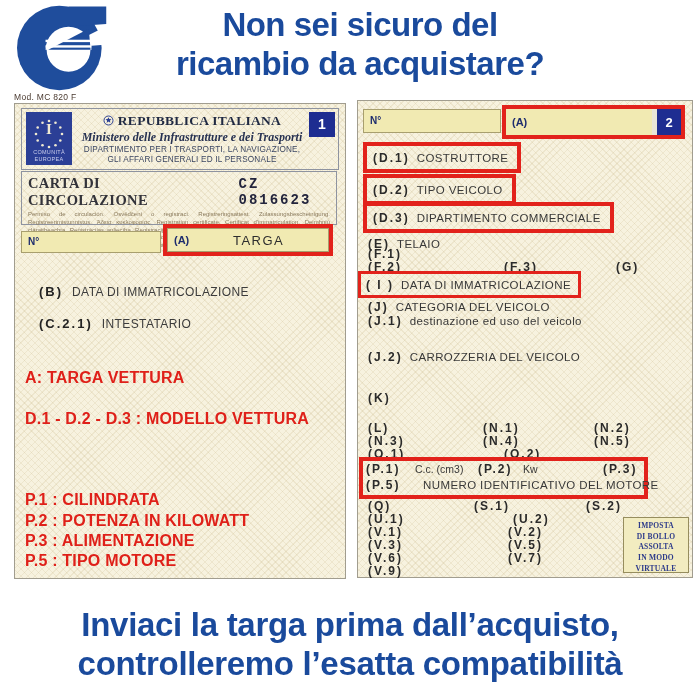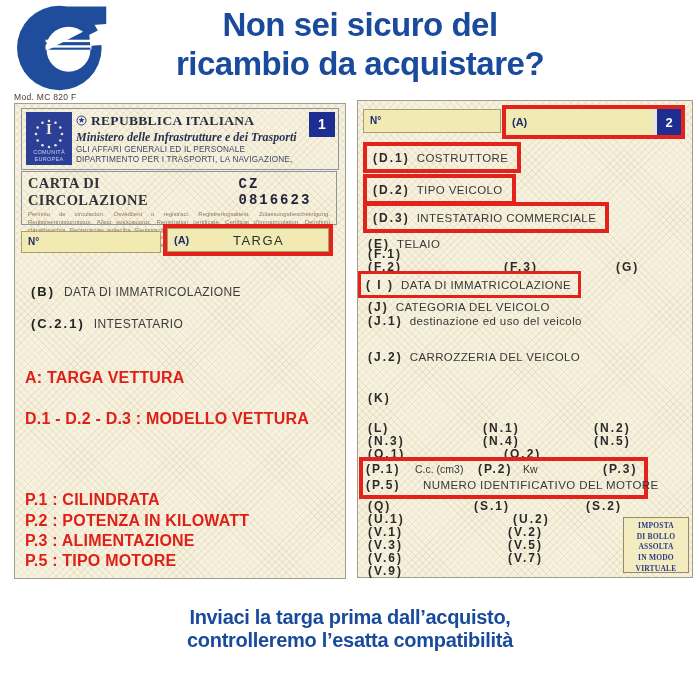--- a/index.html
+++ b/index.html
@@ -4,21 +4,21 @@
 <style>
   html,body{margin:0;padding:0;}
   body{width:700px;height:700px;background:#ffffff;position:relative;overflow:hidden;
        font-family:"Liberation Sans",sans-serif;}
 
   
   .logo{position:absolute;left:14px;top:2px;width:98px;height:92px;}
   .title{position:absolute;left:120px;top:6px;width:480px;text-align:center;
          color:#1a4a9c;font-weight:700;font-size:33px;line-height:1.17;letter-spacing:-.5px;}
   .footer{position:absolute;left:0;top:606px;width:700px;text-align:center;
-          color:#1a4a9c;font-weight:700;font-size:20px;line-height:1.17;letter-spacing:-.3px;}
+          color:#1a4a9c;font-weight:700;font-size:33px;line-height:1.17;letter-spacing:-.3px;}
   .mod{position:absolute;left:14px;top:92px;font-size:8.5px;font-weight:400;color:#4a3a30;letter-spacing:.3px;}
 
   
   .panel{position:absolute;background-color:#f7f2df;border:1px solid #a19d8f;box-sizing:border-box;
          background-image:
            repeating-linear-gradient(45deg, rgba(199,181,133,.20) 0 1px, rgba(0,0,0,0) 1px 5px),
            repeating-linear-gradient(-45deg, rgba(199,181,133,.20) 0 1px, rgba(0,0,0,0) 1px 5px);}
   .panel.left{left:14px;top:103px;width:332px;height:476px;}
   .panel.right{left:357px;top:100px;width:336px;height:478px;}
 
@@ -29,21 +29,21 @@
   
   .hdrbox{position:absolute;left:6px;top:4px;width:316px;height:60px;border:1px solid #8e93a0;}
   .eubox{position:absolute;left:4px;top:3px;width:46px;height:53px;background:#2b3f96;overflow:hidden;}
   .eustars{position:absolute;left:0;top:0;}
   .euletter{position:absolute;left:0;top:9px;width:46px;text-align:center;color:#f0ead2;
             font-family:"Liberation Serif",serif;font-size:15px;font-weight:700;}
   .eucap{position:absolute;left:0;bottom:2px;width:46px;text-align:center;color:#c9cdec;
          font-size:5.5px;line-height:1.3;letter-spacing:.3px;}
   .pagenum{position:absolute;top:3px;right:3px;width:26px;height:25px;background:#1e2d91;color:#ffffff;
            font-weight:700;font-size:14px;text-align:center;line-height:25px;}
-  .hdrtext{position:absolute;left:54px;top:4px;width:232px;}
+  .hdrtext{position:absolute;left:54px;top:4px;width:232px;text-align:center;}
   .republic{font-family:"Liberation Serif",serif;font-weight:700;font-size:13.5px;color:#1f2942;letter-spacing:.3px;}
   .emblem{display:inline-block;width:11px;height:11px;vertical-align:-1px;margin-right:4px;}
   .ministry{font-family:"Liberation Serif",serif;font-style:italic;font-weight:700;font-size:12px;color:#273252;margin-top:1px;}
   .dept{font-size:8.2px;color:#3c4763;letter-spacing:.2px;line-height:1.18;}
 
   
   .cartabox{position:absolute;left:6px;top:67px;width:316px;height:54px;border:1px solid #8e93a0;
             padding:3px 6px;box-sizing:border-box;}
   .cartarow{display:flex;align-items:baseline;}
   .cartatitle{font-family:"Liberation Serif",serif;font-weight:700;font-size:14.5px;color:#33333a;letter-spacing:.4px;}
@@ -51,21 +51,21 @@
             margin-left:38px;letter-spacing:2px;}
   .translations{margin-top:2px;font-size:6px;line-height:1.3;color:#8a7a5c;text-align:justify;}
 
   
   .nbox{position:absolute;left:6px;top:127px;width:140px;height:22px;}
   .nbox span{position:absolute;left:6px;top:4px;font-size:10px;}
   .targa{position:absolute;left:148px;top:120px;width:162px;height:24px;}
   .targa .yf{width:100%;height:100%;display:flex;align-items:center;}
   .targa .acode{font-size:11px;margin-left:6px;}
   .targatext{flex:1;text-align:center;font-size:13px;color:#2e2e2e;letter-spacing:1.5px;}
-  .frow{position:absolute;left:16px;white-space:nowrap;}
+  .frow{position:absolute;left:24px;white-space:nowrap;}
   .fcode{font-weight:700;letter-spacing:2px;color:#232323;font-size:13px;}
   .ftext{margin-left:9px;font-size:12px;color:#3c3c3c;letter-spacing:.4px;}
   .note{position:absolute;left:10px;font-size:16px;font-weight:700;color:#df2019;letter-spacing:.2px;white-space:nowrap;}
 
   
   .nbox2{position:absolute;left:5px;top:8px;width:138px;height:24px;}
   .nbox2 span{position:absolute;left:6px;top:5px;font-size:10px;}
   .abox{position:absolute;left:144px;top:4px;width:175px;height:26px;display:flex;align-items:stretch;background:#fff;}
   .abox .yf{flex:1;background:#f1eab2;display:flex;align-items:center;}
   .abox .acode{font-size:11px;margin-left:6px;}
@@ -139,22 +139,22 @@
     <div class="hdrtext">
       <div class="republic">
         <span class="emblem">
           <svg viewBox="0 0 20 20" width="11" height="11">
             <circle cx="10" cy="10" r="8.2" fill="none" stroke="#2a3f93" stroke-width="1.8"></circle>
             <path d="M10 4l1.6 3.4 3.7.4-2.8 2.5.8 3.6-3.3-1.9-3.3 1.9.8-3.6L4.7 7.8l3.7-.4z" fill="#2a3f93"></path>
           </svg>
         </span><span>REPUBBLICA ITALIANA</span>
       </div>
       <div class="ministry">Ministero delle Infrastrutture e dei Trasporti</div>
+      <div class="dept">DIPARTIMENTO PER I TRASPORTI, LA NAVIGAZIONE,</div>
       <div class="dept">GLI AFFARI GENERALI ED IL PERSONALE</div>
-      <div class="dept">DIPARTIMENTO PER I TRASPORTI, LA NAVIGAZIONE,</div>
     </div>
   </div>
 
   <div class="cartabox">
     <div class="cartarow">
       <span class="cartatitle">CARTA DI CIRCOLAZIONE</span>
       <span class="cartanum">CZ 0816623</span>
     </div>
     <div class="translations">Permiso de circulación. Osvědčení o registraci. Registreringsattest. Zulassungsbescheinigung. Registreerimistunnistus. Άδεια κυκλοφορίας. Registration certificate. Certificat d'immatriculation. Deimhniú cláraitheachta. Reģistrācijas apliecība. Registracijos liudijimas. Forgalmi engedély. Ċertifikat ta' Reġistrazzjoni. Kentekenbewijs. Dowód Rejestracyjny. Certificado de matrícula. Osvedčenie o evidencii. Prometno dovoljenje. Rekisteröintitodistus. Registreringsbevis. Prometna dozvola.</div>
   </div>
@@ -199,21 +199,21 @@
     <div class="pn2">2</div>
   </div>
 
   <div class="dbox redborder" style="top:41px">
     <span class="rcode">(D.1)</span><span class="rtext">COSTRUTTORE</span>
   </div>
   <div class="dbox redborder" style="top:73px">
     <span class="rcode">(D.2)</span><span class="rtext">TIPO VEICOLO</span>
   </div>
   <div class="dbox redborder" style="top:101px">
-    <span class="rcode">(D.3)</span><span class="rtext">INTESTATARIO COMMERCIALE</span>
+    <span class="rcode">(D.3)</span><span class="rtext">DIPARTIMENTO COMMERCIALE</span>
   </div>
 
   <div class="rrow" style="left:10px;top:133px">
     <span class="rcode">(E)</span><span class="rtext">TELAIO</span>
   </div>
   <div class="rrow rcode" style="left:10px;top:146px">(F.1)</div>
   <div class="rrow rcode" style="left:10px;top:159px">(F.2)</div>
   <div class="rrow rcode" style="left:146px;top:159px">(F.3)</div>
   <div class="rrow rcode" style="left:258px;top:159px">(G)</div>
 

